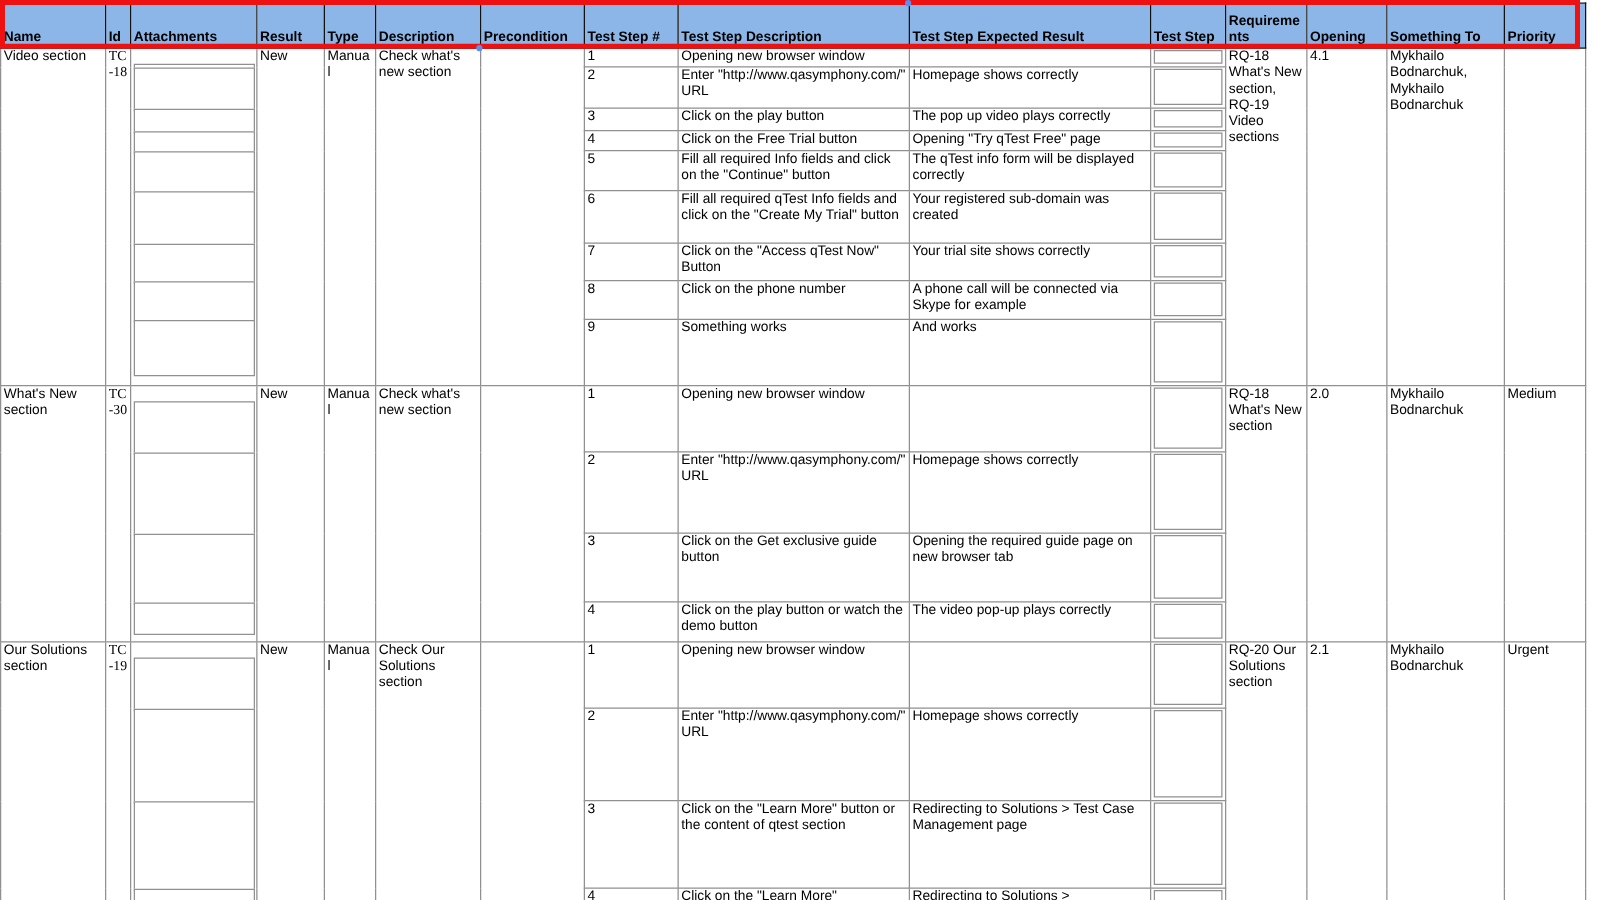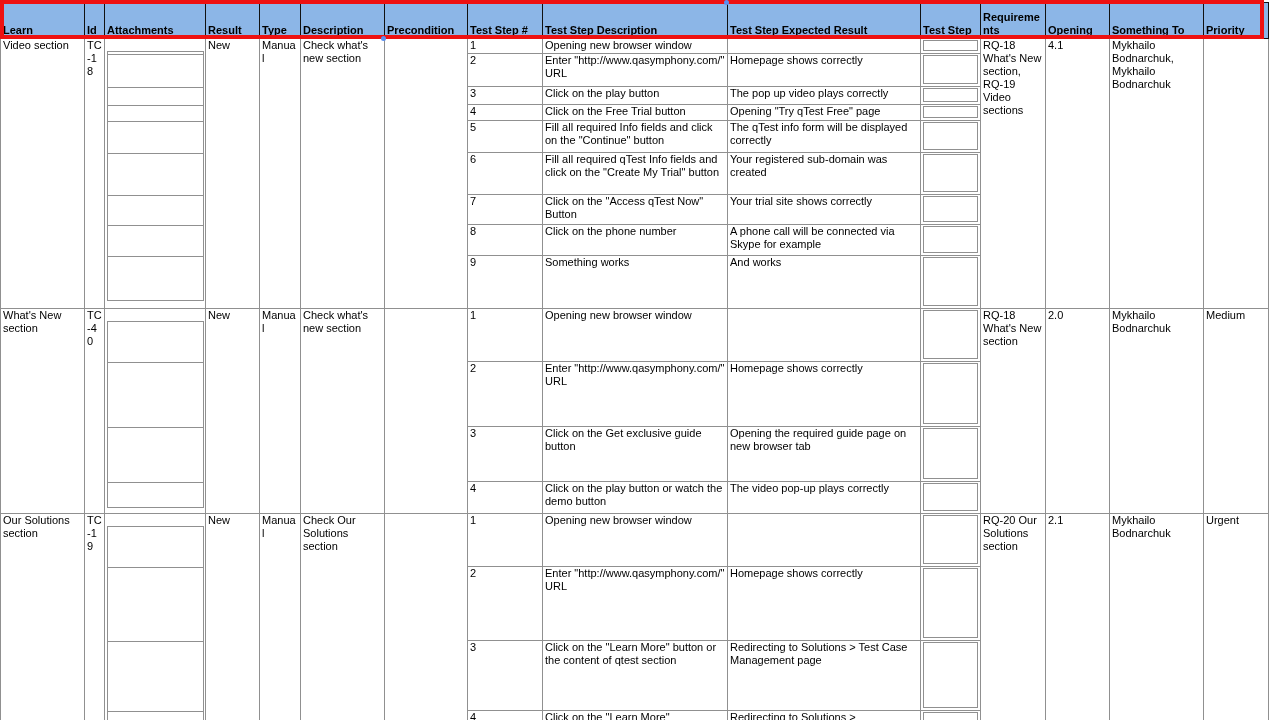--- a/index.html
+++ b/index.html
@@ -13,21 +13,21 @@
   }
   table.grid th{
     background:#8cb6e7;border:1px solid #111;
     font-weight:bold;font-size:11px;line-height:13px;text-align:left;vertical-align:bottom;
     padding:1px 2px;height:33px;overflow:hidden;word-wrap:break-word;
   }
   table.grid td{
     border:1px solid #909090;vertical-align:top;text-align:left;
     padding:0 2px;overflow:hidden;word-wrap:break-word;
   }
-  td.idc{word-break:break-all;padding:0 1px;}
+  td.idc{word-break:break-all;padding:0 1px;font-family:Liberation Serif, serif;}
   td.typec{word-break:break-all;}
   td.boxhost{position:relative;padding:0;}
   .attach-box{
     position:absolute;left:2px;right:1px;border:1px solid #909090;background:#fff;
   }
   .ts-box{
     position:absolute;left:2px;right:2px;top:1px;bottom:2px;border:1px solid #909090;
   }
   .annotation{
     position:absolute;left:0;top:0;width:1264px;height:39px;
@@ -57,21 +57,21 @@
       <col style="width:193px">
         <col style="width:60px">
         <col style="width:65px">
       <col style="width:64px">
         <col style="width:94px">
         <col style="width:65px">
     </colgroup>
 
     <tbody>
         <tr>
-      <th>Learn</th>
+      <th>Name</th>
       <th>Id</th>
       <th>Attachments</th>
       <th>Result</th>
       <th>Type</th>
       <th>Description</th>
       <th>Precondition</th>
       <th>Test Step #</th>
       <th>Test Step Description</th>
       <th>Test Step Expected Result</th>
       <th>Test Step</th>
@@ -170,21 +170,21 @@
       <td>9</td>
       <td>Something works</td>
       <td>And works</td>
       <td class="boxhost">
             <div class="ts-box"></div>
           </td>
     </tr>
 
     <tr style="height:53px">
       <td rowspan="4">What's New section</td>
-      <td rowspan="4" class="idc">TC-40</td>
+      <td rowspan="4" class="idc">TC-30</td>
       <td rowspan="4" class="boxhost">
         <div class="attach-box" style="top:12px;height:41px"></div>
         <div class="attach-box" style="top:53px;height:65px"></div>
         <div class="attach-box" style="top:118px;height:55px"></div>
         <div class="attach-box" style="top:173px;height:24px"></div>
       </td>
       <td rowspan="4">New</td>
       <td rowspan="4" class="typec">Manual</td>
       <td rowspan="4">Check what's new section</td>
       <td rowspan="4"></td>

